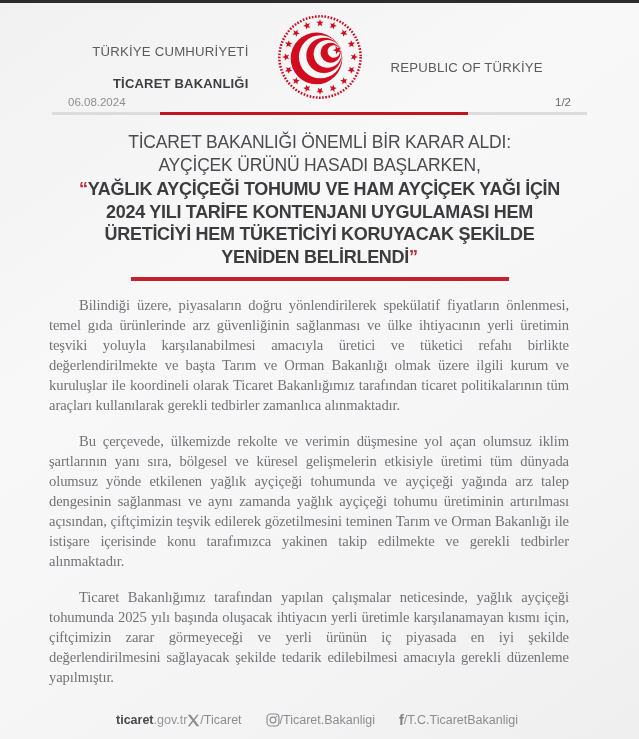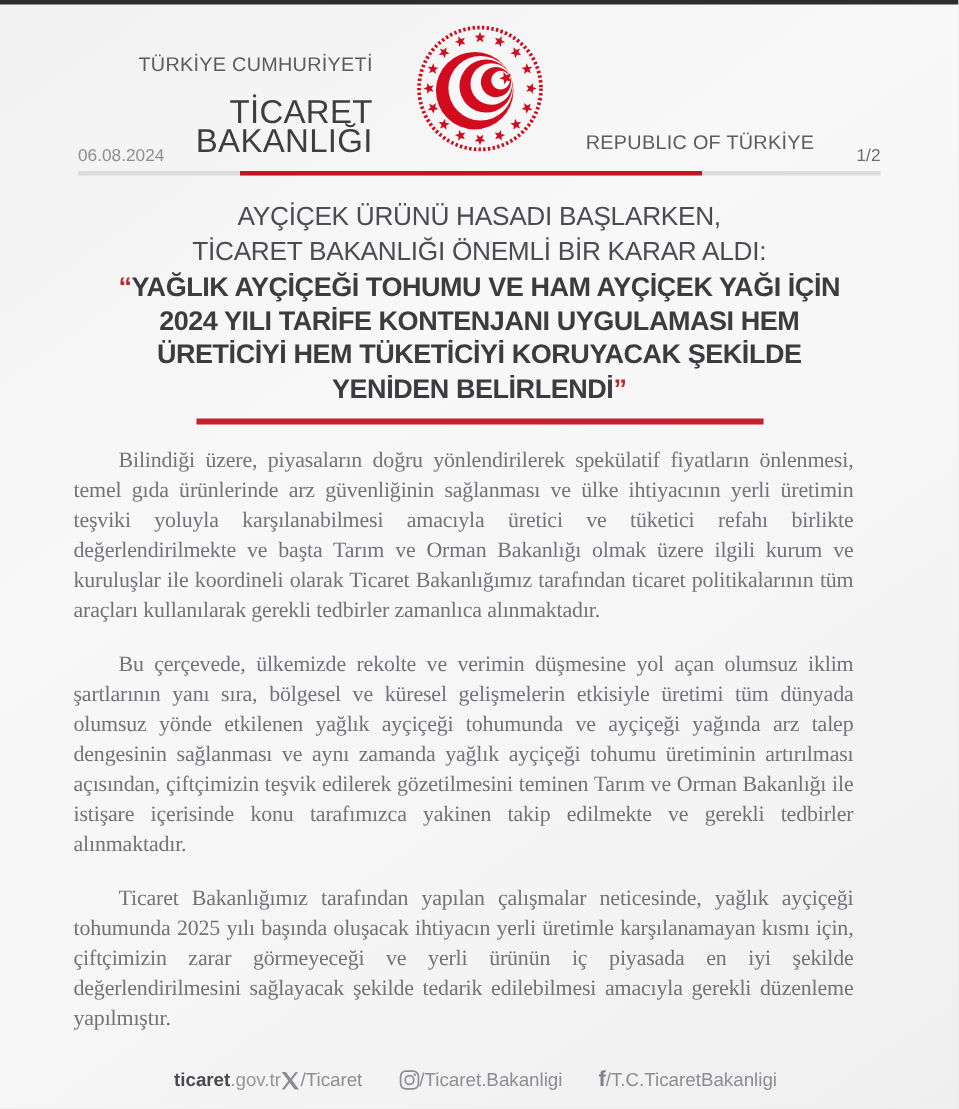--- a/index.html
+++ b/index.html
@@ -7,31 +7,31 @@
   .page{
     position:relative;
     width:639px; height:739px;
     margin:0 auto;
     background:linear-gradient(145deg,#f1f1f2 0%, #f8f8f9 35%, #f6f6f7 60%, #efeff0 100%);
     overflow:hidden;
   }
   .topbar{position:absolute;top:0;left:0;right:0;height:3px;background:#2d2d2f;}
 
   
-  .header{display:flex;align-items:flex-end;padding:13px 45px 0 45px;}
+  .header{display:flex;align-items:center;padding:13px 45px 0 45px;}
   .org{flex:1;}
   .org.left{text-align:right;padding-top:21px;}
   .org.right{text-align:left;padding-top:21px;}
   .org-line1{font-size:13.2px;color:#5b5b5e;letter-spacing:.2px;line-height:17px;}
-  .org-line2{font-size:22px;font-weight:400;color:#3e3e41;letter-spacing:.2px;line-height:19px;margin-top:14px;}
+  .org-line2{font-size:13px;font-weight:700;color:#3e3e41;letter-spacing:.2px;line-height:19px;margin-top:14px;}
   .logo{width:88px;height:88px;margin:0 27px;flex:0 0 auto;}
 
   
   .meta-row{display:flex;justify-content:space-between;align-items:flex-end;
-    padding:0 52px;margin-top:-5px;font-size:11.5px;color:#8f8f93;}
+    padding:0 68px;margin-top:-5px;font-size:11.5px;color:#8f8f93;}
   .meta-row .page-num{color:#6d6d70;}
   .divider{position:relative;height:3px;background:#dcdcde;margin:4px 52px 0 52px;}
   .divider-red{position:absolute;top:0;bottom:0;left:20.2%;width:57.5%;background:#bf1622;}
 
   
   .subtitle{margin-top:16px;text-align:center;font-size:17.5px;line-height:23px;color:#4c4c50;letter-spacing:-0.2px;}
   .subtitle div{white-space:nowrap;}
   .headline{margin:1px 0 0 0;text-align:center;font-size:18px;line-height:22.5px;
     font-weight:700;color:#3c3c3f;letter-spacing:-0.3px;}
   .headline div{white-space:nowrap;}
@@ -108,22 +108,22 @@
 
   <div class="meta-row">
     <span class="date">06.08.2024</span>
     <span class="page-num">1/2</span>
   </div>
   <div class="divider">
     <div class="divider-red"></div>
   </div>
 
   <div class="subtitle">
+    <div>TİCARET BAKANLIĞI ÖNEMLİ BİR KARAR ALDI:</div>
     <div>AYÇİÇEK ÜRÜNÜ HASADI BAŞLARKEN,</div>
-    <div>TİCARET BAKANLIĞI ÖNEMLİ BİR KARAR ALDI:</div>
   </div>
 
   <h1 class="headline">
     <div><span class="q">“</span><span>YAĞLIK AYÇİÇEĞİ TOHUMU VE HAM AYÇİÇEK YAĞI İÇİN</span></div>
     <div>2024 YILI TARİFE KONTENJANI UYGULAMASI HEM</div>
     <div>ÜRETİCİYİ HEM TÜKETİCİYİ KORUYACAK ŞEKİLDE</div>
     <div><span>YENİDEN BELİRLENDİ</span><span class="q">”</span></div>
   </h1>
   <div class="headline-underline"></div>
 

